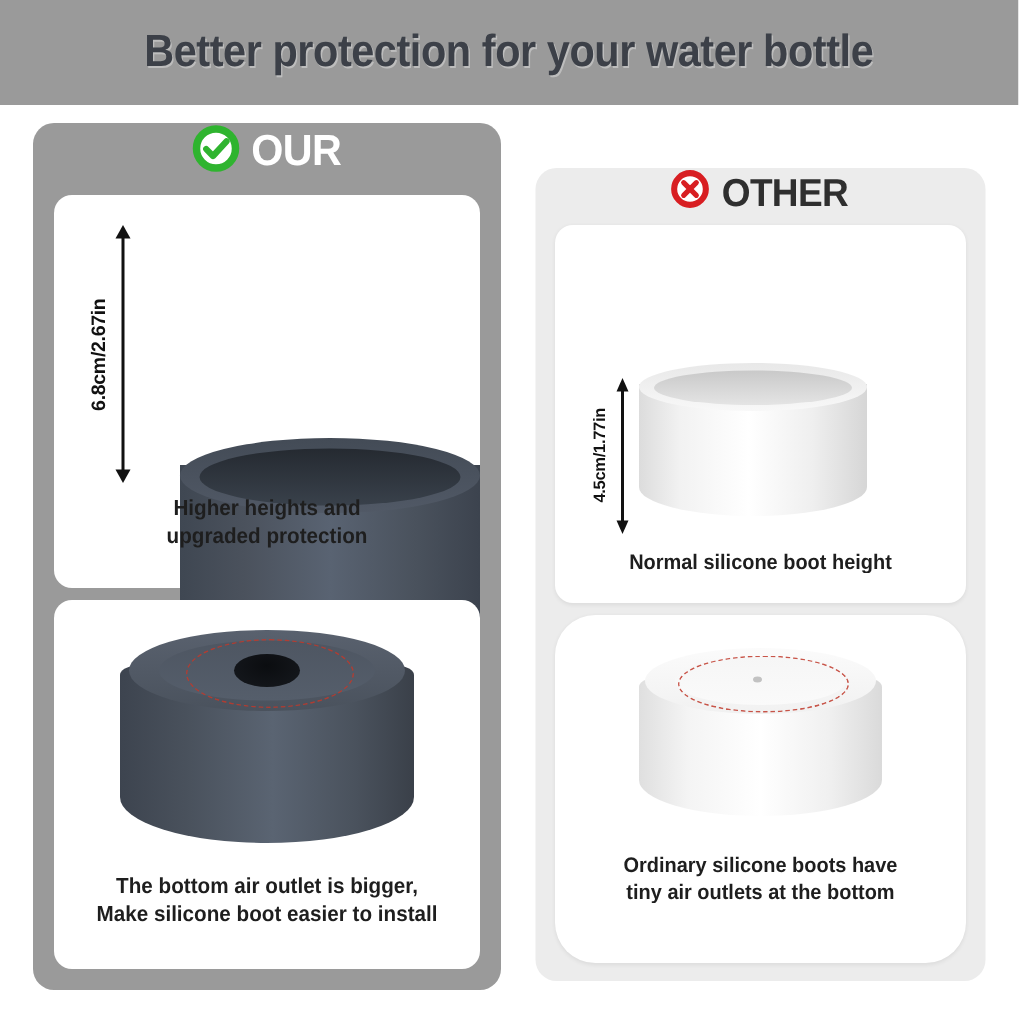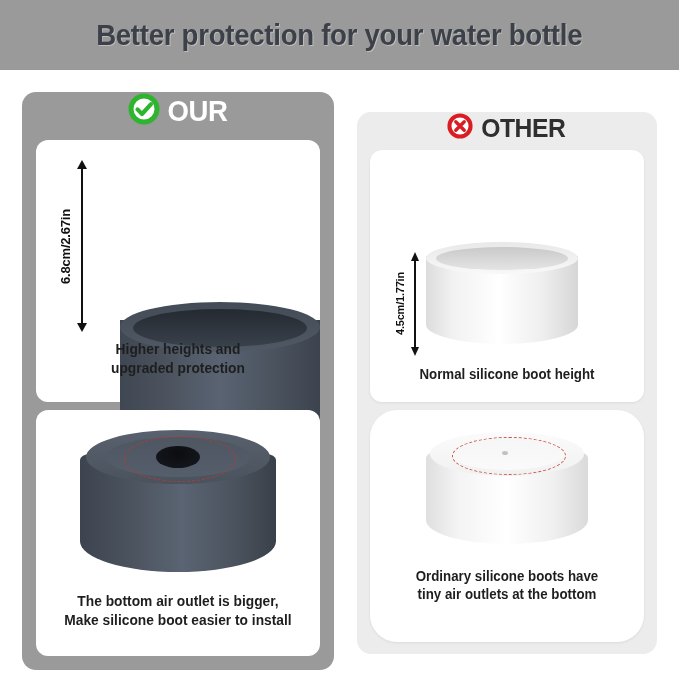--- a/index.html
+++ b/index.html
@@ -37,21 +37,21 @@
     white-space: nowrap;
   }
 
   
   .panel {
     position: absolute;
     border-radius: 14px;
   }
   .panel-our {
     left: 22px;
-    top: 92px;
+    top: 82px;
     width: 312px;
     height: 578px;
     background: #9a9a9a;
   }
   .panel-other {
     left: 357px;
     top: 112px;
     width: 300px;
     height: 542px;
     background: #ececec;

